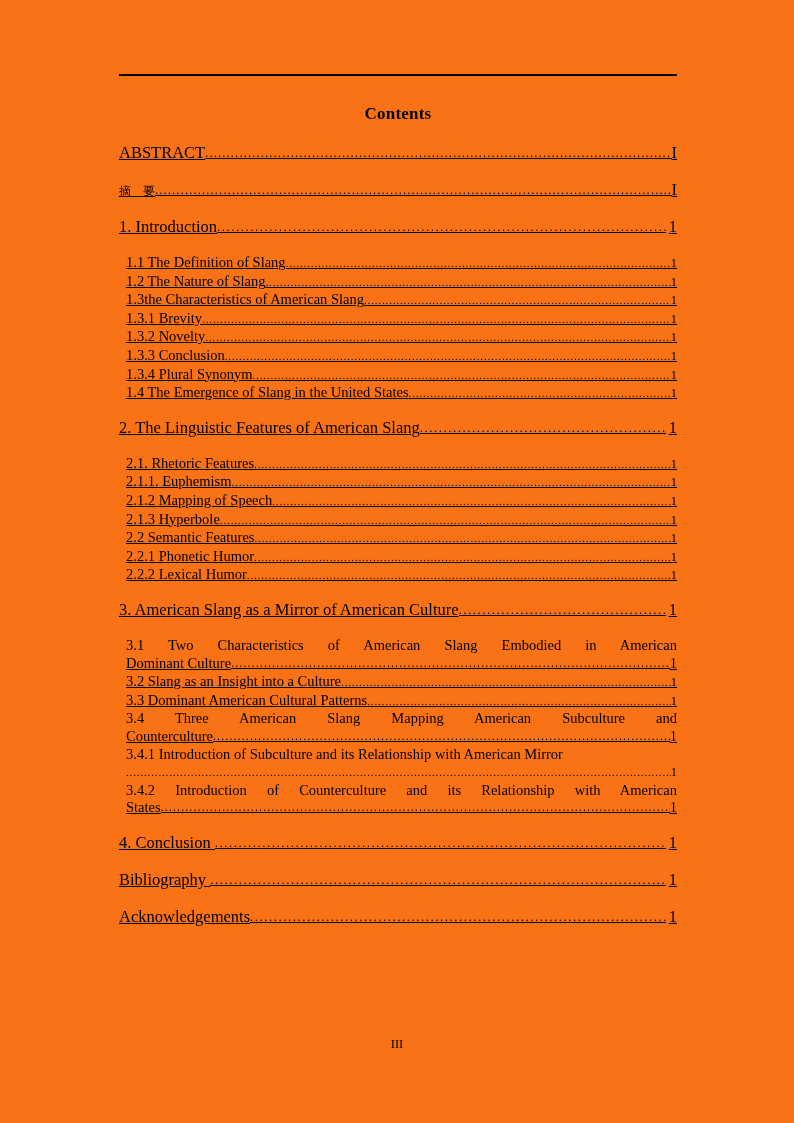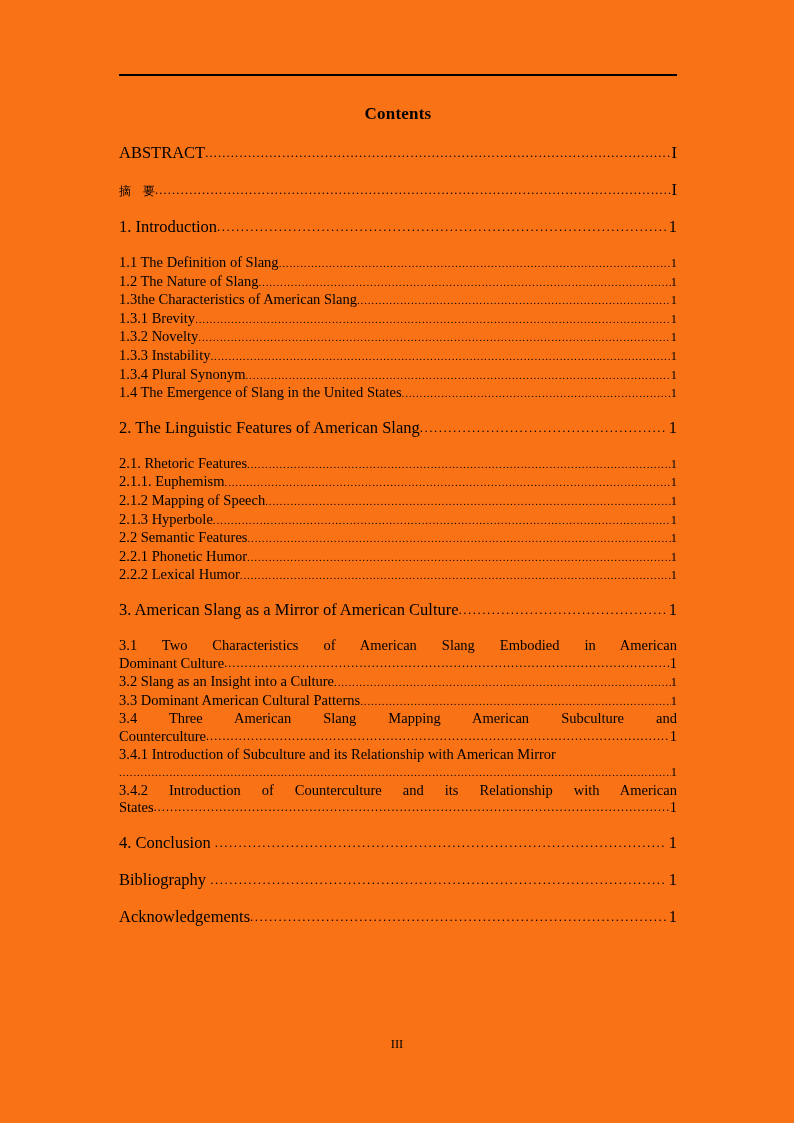--- a/index.html
+++ b/index.html
@@ -56,20 +56,21 @@
     display: block;
     width: 100%;
     overflow: hidden;
   }
 
   
   .row {
     display: flex;
     align-items: baseline;
     width: 100%;
+    text-decoration: underline;
   }
   .row .label {
     white-space: pre;
     flex: 0 0 auto;
   }
   .row .leader {
     flex: 1 1 auto;
     overflow: hidden;
     white-space: nowrap;
     margin: 0 0px;
@@ -115,21 +116,21 @@
   .lvl2 .leader {
     bottom: 0px;
   }
   .lvl2 .leader::before {
     letter-spacing: 0.85px;
     font-size: 11px;
   }
   .lvl2 .pageno { padding-left: 0px; font-size: 12.5px; }
 
   
-  .lvl2-group { margin-bottom: 15px; }
+  .lvl2-group { margin-bottom: 15px; margin-left: 7px; }
   .lvl2-group:last-child { margin-bottom: 0; }
 
   
   .wrap-entry {
     font-size: 14.5px;
     line-height: 17.6px;
   }
   .wrap-entry .first-line {
     text-align: justify;
     text-align-last: justify;
@@ -235,21 +236,21 @@
       </div>
       <div class="entry lvl2">
         <div class="row">
           <span class="label">1.3.2 Novelty</span>
           <span class="leader"></span>
           <span class="pageno">1</span>
         </div>
       </div>
       <div class="entry lvl2">
         <div class="row">
-          <span class="label">1.3.3 Instability</span>
+          <span class="label">1.3.3 Conclusion</span>
           <span class="leader"></span>
           <span class="pageno">1</span>
         </div>
       </div>
       <div class="entry lvl2">
         <div class="row">
           <span class="label">1.3.4 Plural Synonym</span>
           <span class="leader"></span>
           <span class="pageno">1</span>
         </div>

